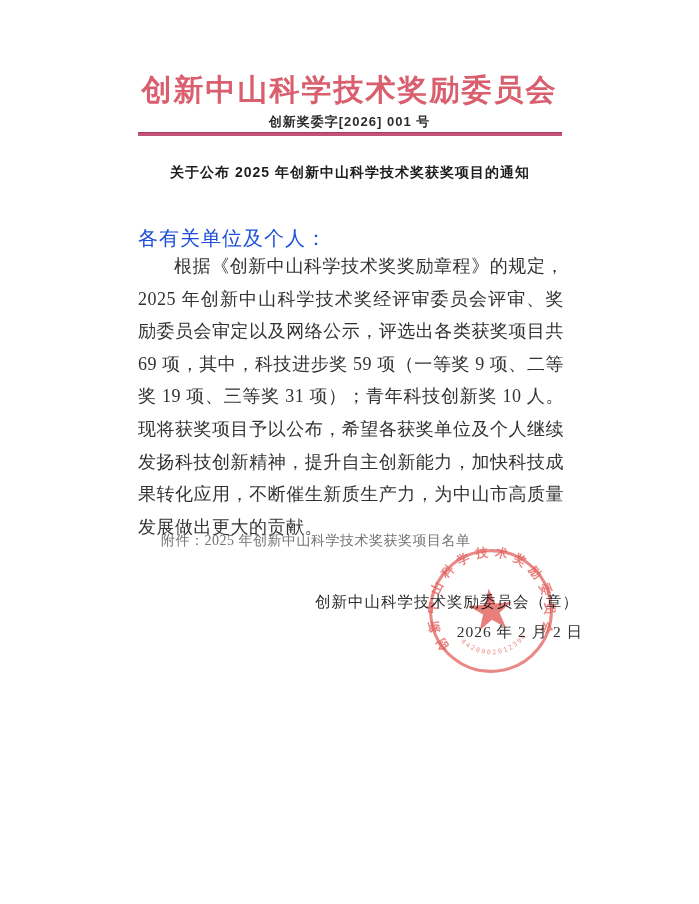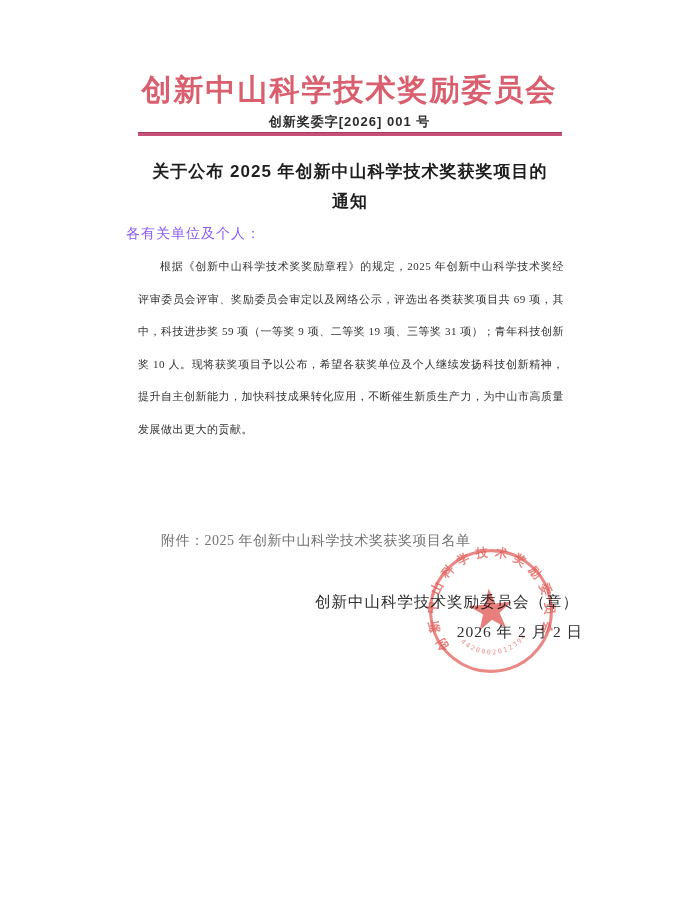--- a/index.html
+++ b/index.html
@@ -22,30 +22,30 @@
     font-size:13px;font-weight:bold;color:#2c2c2c;letter-spacing:1px;
   }
   .rule{
     top:132px;left:138px;width:424px;height:3px;
     background:var(--rule-pink,#c65178);
     border-top:1px solid #a53f60;
   }
   .title{
     top:157px;left:150px;width:400px;text-align:center;
     font-family:"Liberation Sans", sans-serif;
-    font-weight:bold;font-size:17px;line-height:30px;color:#1e1e1e;
+    font-weight:bold;font-size:14px;line-height:30px;color:#1e1e1e;
     letter-spacing:1px;
   }
   .salutation{
-    top:225px;left:126px;width:430px;
-    font-size:14px;color:#8b5cf6;letter-spacing:1px;
+    top:225px;left:138px;width:430px;
+    font-size:20px;color:#1d4ed8;letter-spacing:1px;
   }
   .paragraph{
     top:250px;left:138px;width:426px;
-    font-size:11px;line-height:32.6px;color:#323232;
+    font-size:18px;line-height:32.6px;color:#323232;
     text-align:justify;text-indent:2em;letter-spacing:0.5px;
   }
   .attachment{
     top:532px;left:161px;width:420px;
     font-size:14px;color:#737373;letter-spacing:0.5px;
   }
   .sign-issuer{
     top:592px;right:120px;
     font-size:15.5px;color:#2f2f2f;letter-spacing:1px;margin-left:17px;
   }

